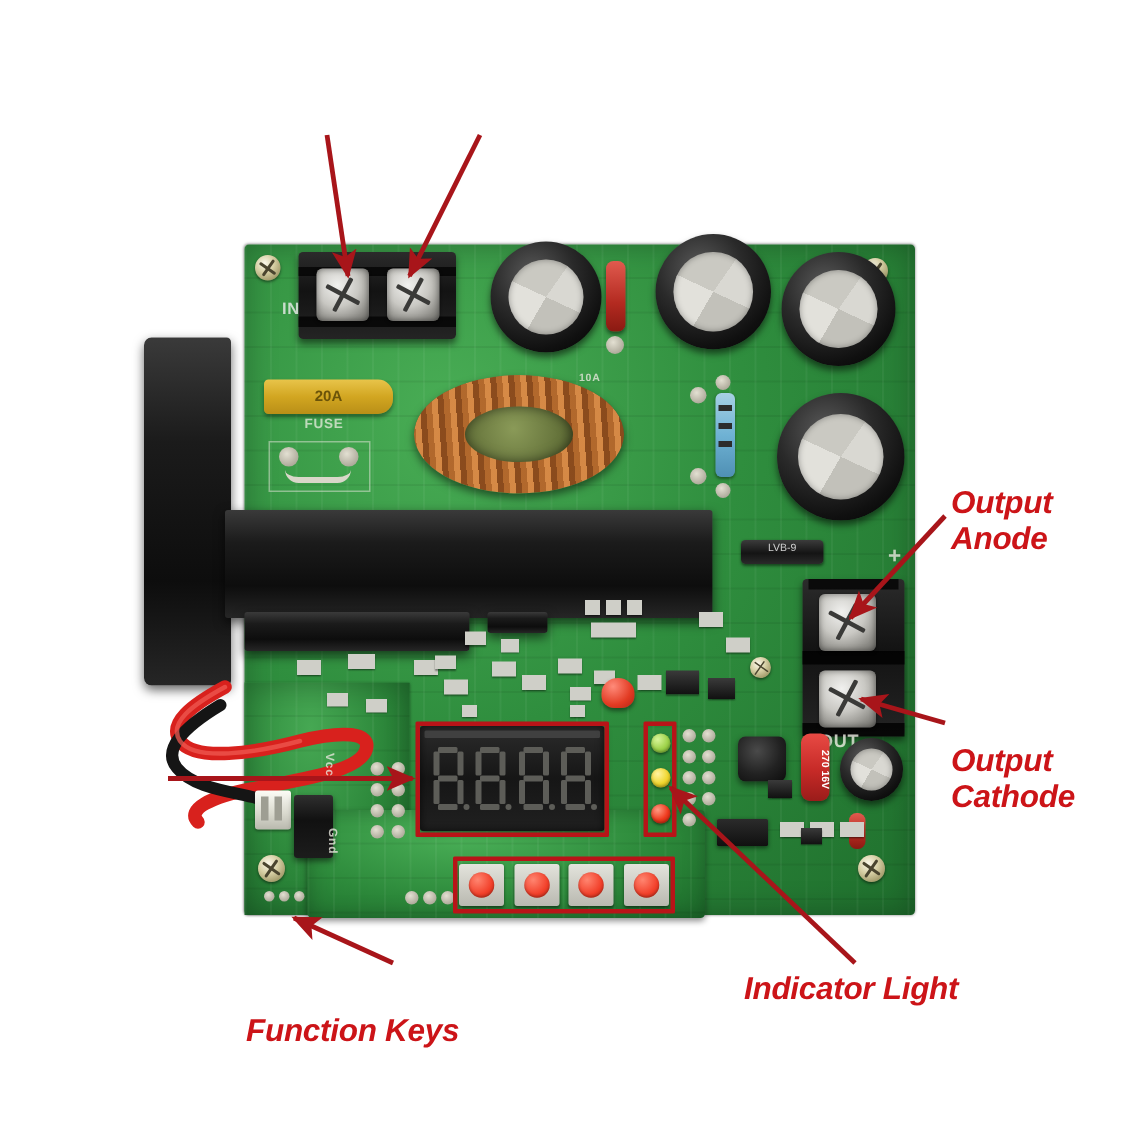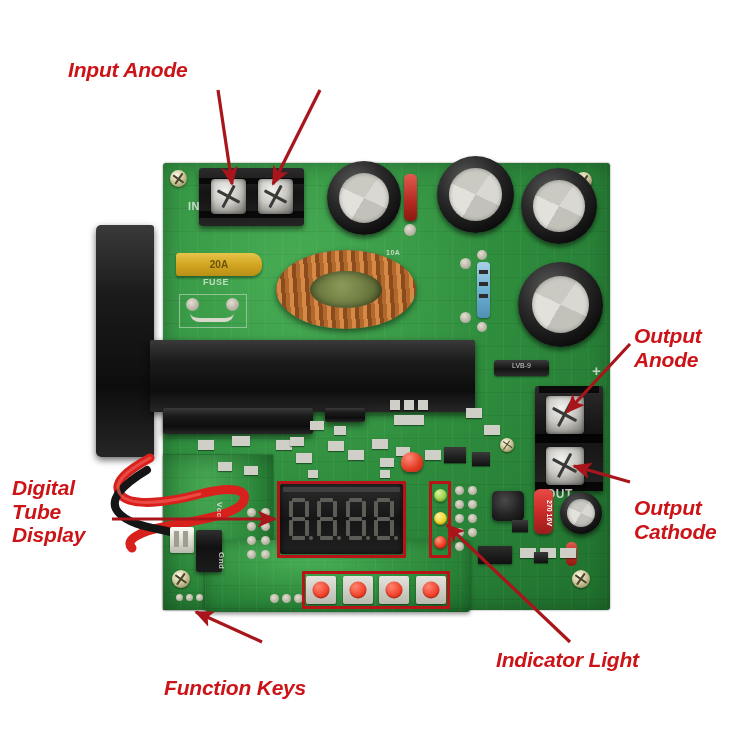--- a/index.html
+++ b/index.html
@@ -521,24 +521,20 @@
     </defs>
     <line x1="218" y1="90" x2="232" y2="184" stroke="#a8151a" stroke-width="3.2" marker-end="url(#ar)"></line>
     <line x1="320" y1="90" x2="273" y2="184" stroke="#a8151a" stroke-width="3.2" marker-end="url(#ar)"></line>
     <line x1="630" y1="344" x2="567" y2="412" stroke="#a8151a" stroke-width="3.2" marker-end="url(#ar)"></line>
     <line x1="630" y1="482" x2="574" y2="466" stroke="#a8151a" stroke-width="3.2" marker-end="url(#ar)"></line>
     <line x1="112" y1="519" x2="275" y2="519" stroke="#a8151a" stroke-width="3.2" marker-end="url(#ar)"></line>
     <line x1="262" y1="642" x2="196" y2="612" stroke="#a8151a" stroke-width="3.2" marker-end="url(#ar)"></line>
     <line x1="570" y1="642" x2="447" y2="525" stroke="#a8151a" stroke-width="3.2" marker-end="url(#ar)"></line>
   </svg>
 
-  <div class="anno left" style="left:68px;  top:58px;">Input Anode</div>
   <div class="anno left" style="left:634px; top:324px;">Output
 Anode</div>
   <div class="anno left" style="left:634px; top:496px;">Output
 Cathode</div>
-  <div class="anno left" style="left:12px;  top:476px;">Digital
-Tube
-Display</div>
   <div class="anno left" style="left:164px; top:676px;">Function Keys</div>
   <div class="anno left" style="left:496px; top:648px;">Indicator Light</div>
 
 </div>
 
 </body></html>

